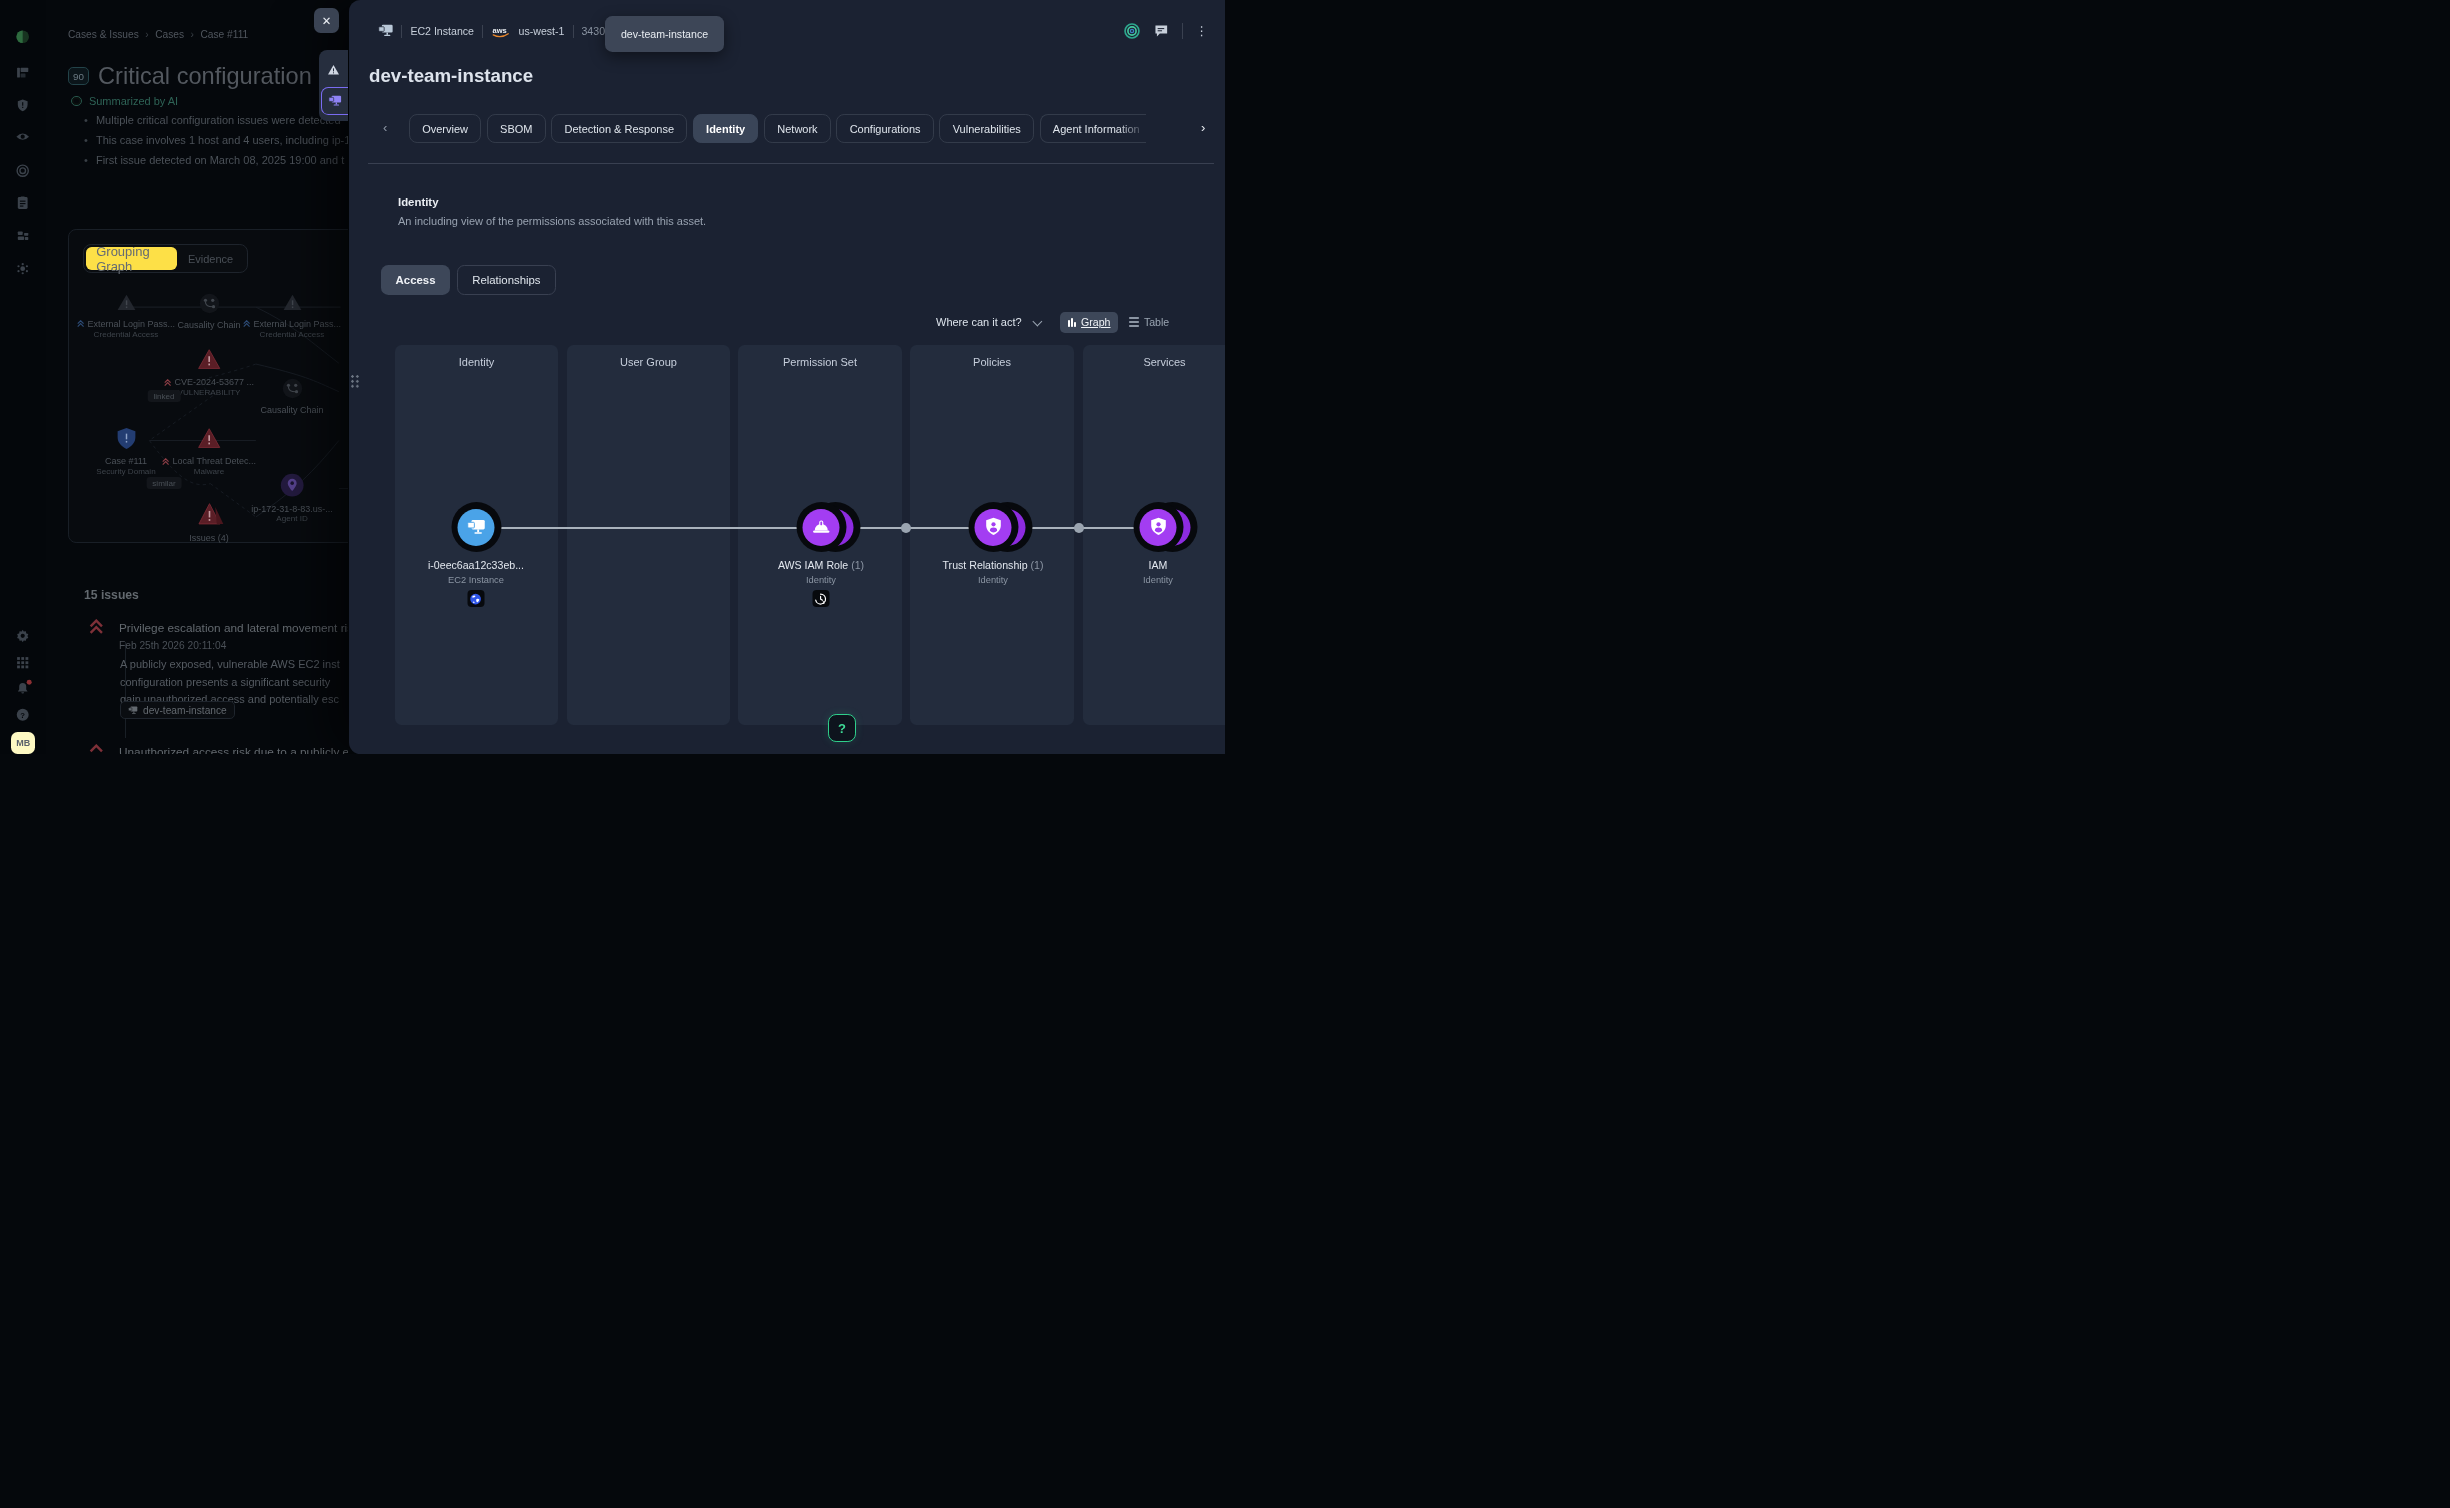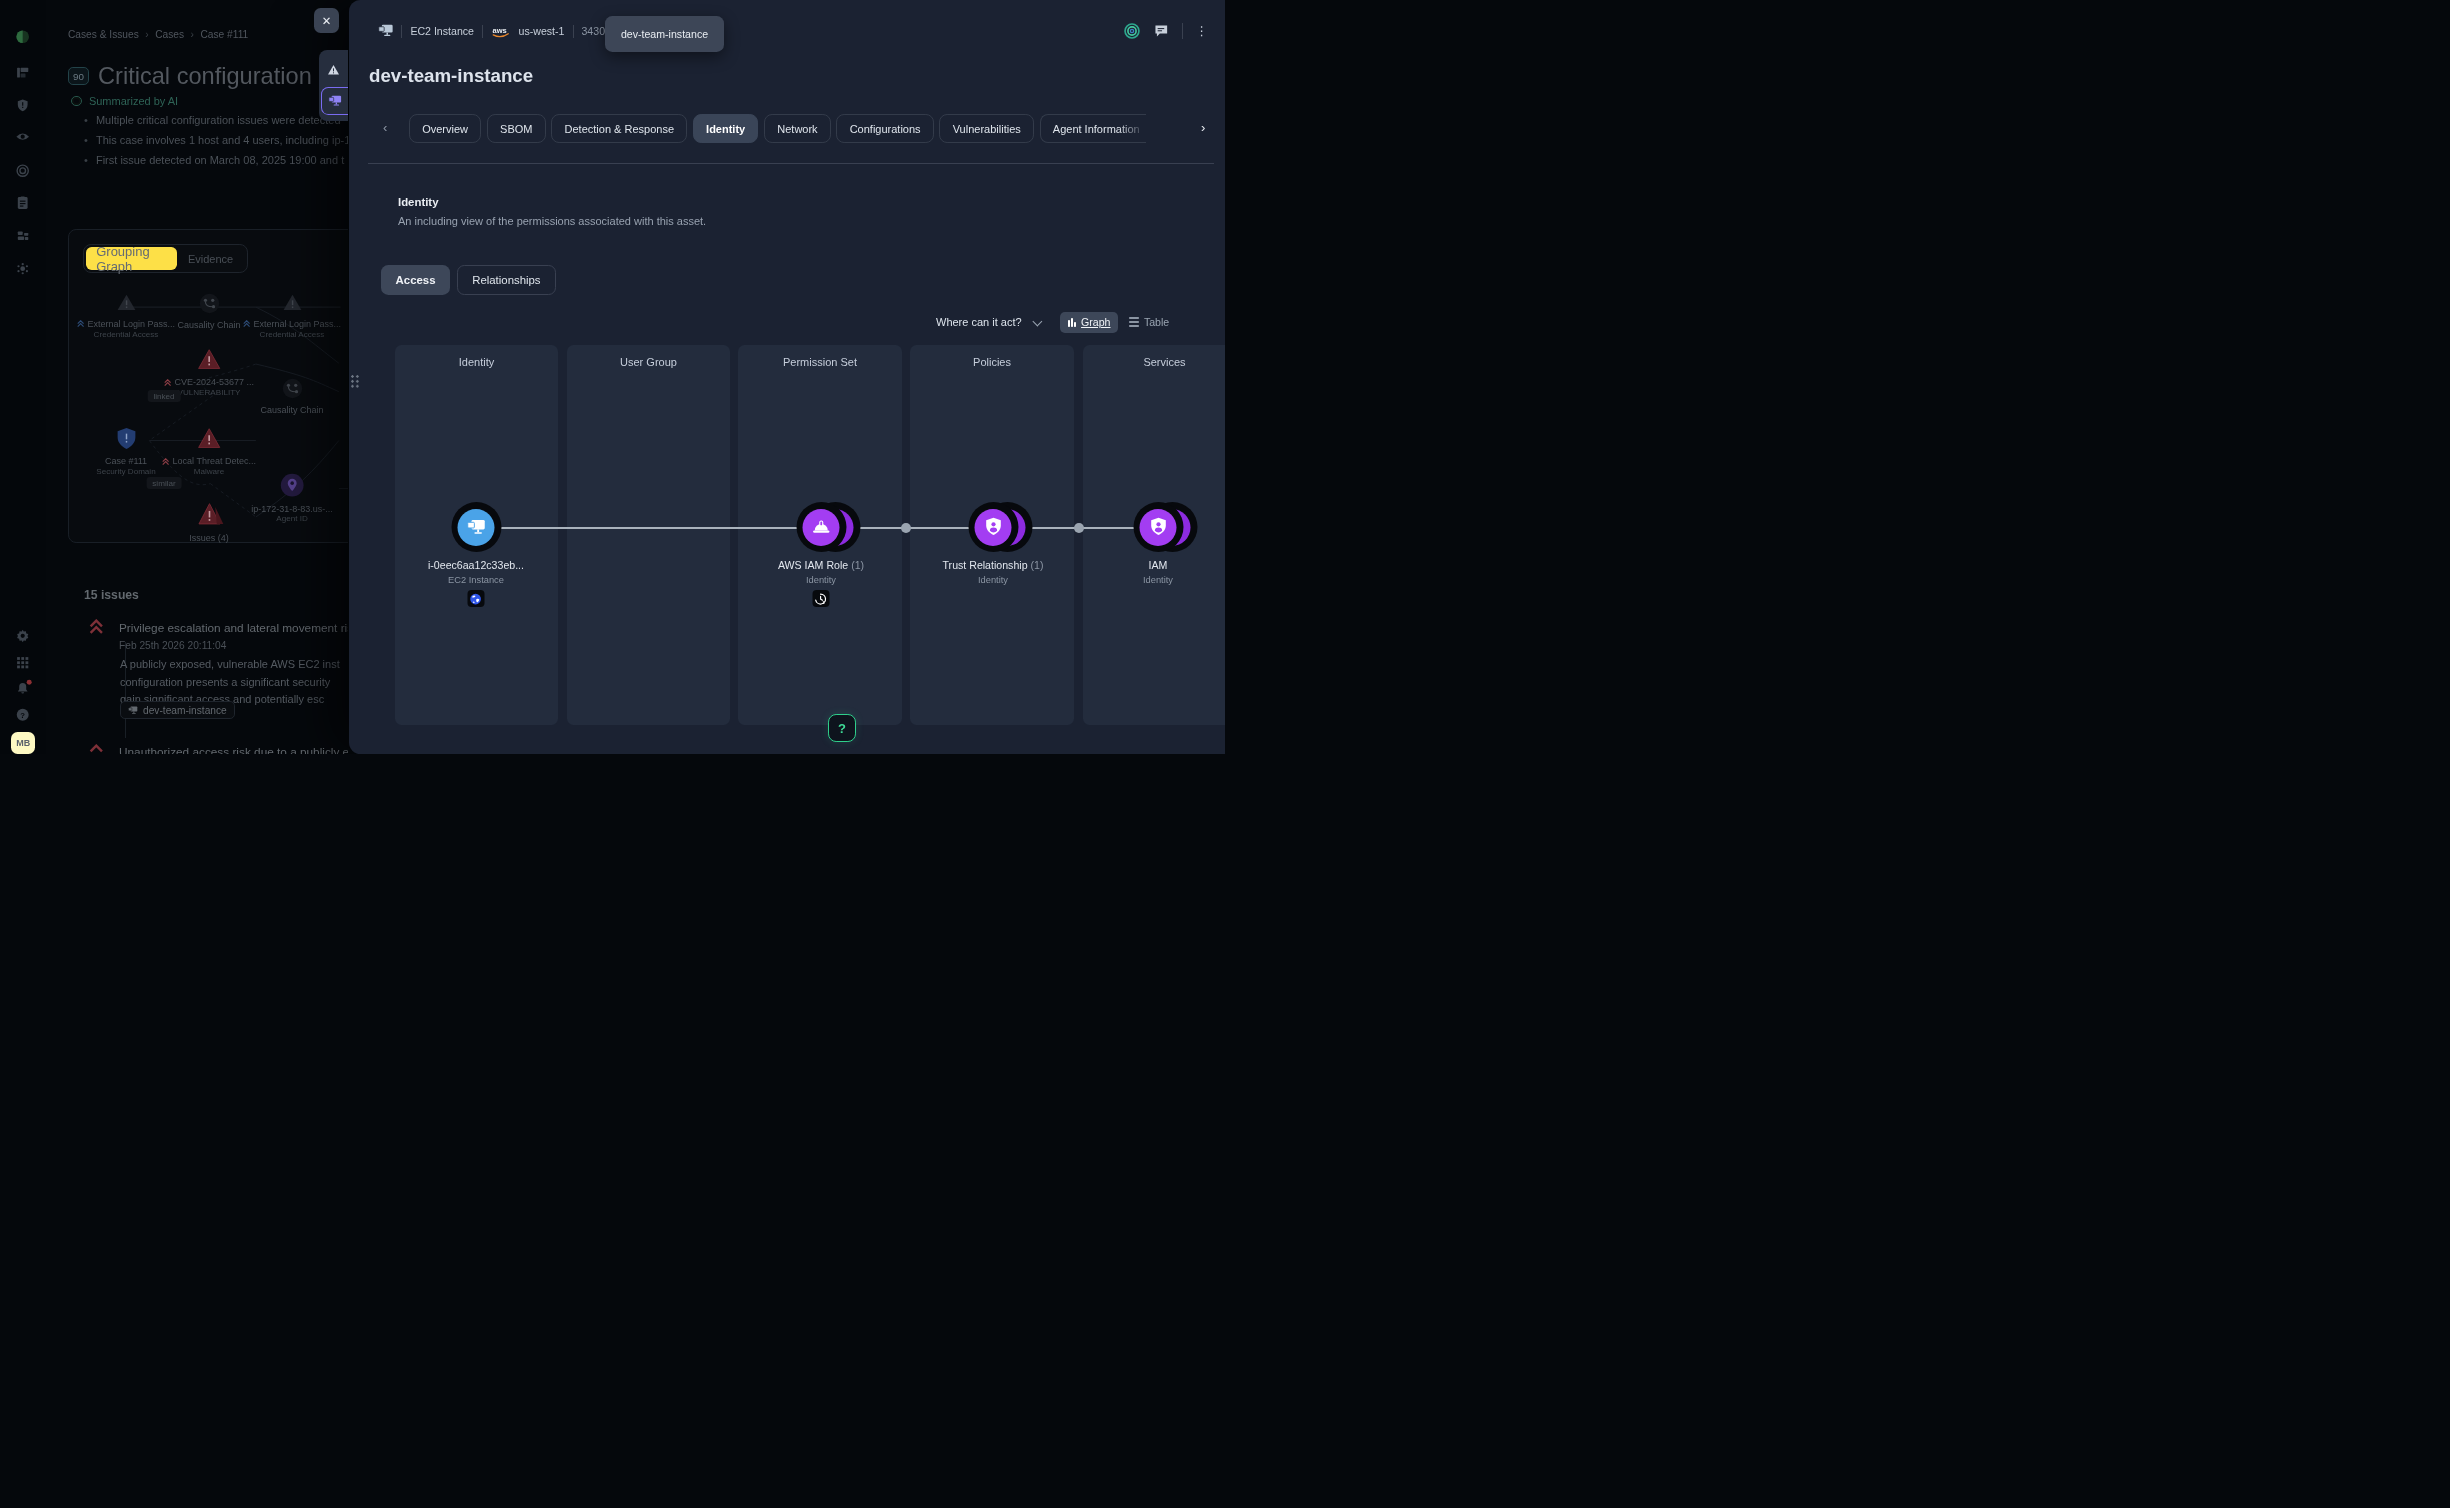--- a/index.html
+++ b/index.html
@@ -338,21 +338,21 @@
 
     <div class="iss-h">15 issues</div>
     <div class="iss-vline"></div>
     <svg style="position:absolute;left:43px;top:619px" width="14.6" height="15.4" viewBox="0 0 18 19">
         <path d="M2 9 L9 2 L16 9 M2 17 L9 10 L16 17" stroke="#7e3038" stroke-width="3" fill="none"></path>
       </svg>
     <div class="iss-title" style="top:621px">Privilege escalation and lateral movement ris</div>
     <div class="iss-date" style="top:640px">Feb 25th 2026 20:11:04</div>
     <div class="iss-line" style="top:658px">A publicly exposed, vulnerable AWS EC2 inst</div>
     <div class="iss-line" style="top:676px">configuration presents a significant security</div>
-    <div class="iss-line" style="top:693px">gain significant access and potentially esc</div>
+    <div class="iss-line" style="top:693px">gain unauthorized access and potentially esc</div>
     <div class="iss-chip">
       <svg width="9.8" height="9" viewBox="0 0 20 18">
           <rect x="5" y="1" width="14" height="10" rx="1.5" fill="#63696f"></rect>
           <rect x="1" y="3.5" width="7" height="6" rx="1" fill="#63696f" stroke="#0a0d11"></rect>
           <rect x="11" y="11" width="2" height="3" fill="#63696f"></rect>
           <rect x="8" y="14" width="8" height="1.6" rx=".8" fill="#63696f"></rect>
         </svg>
       <span>dev-team-instance</span>
     </div>
     <svg style="position:absolute;left:43px;top:744px" width="14.6" height="10.6" viewBox="0 0 18 13">

